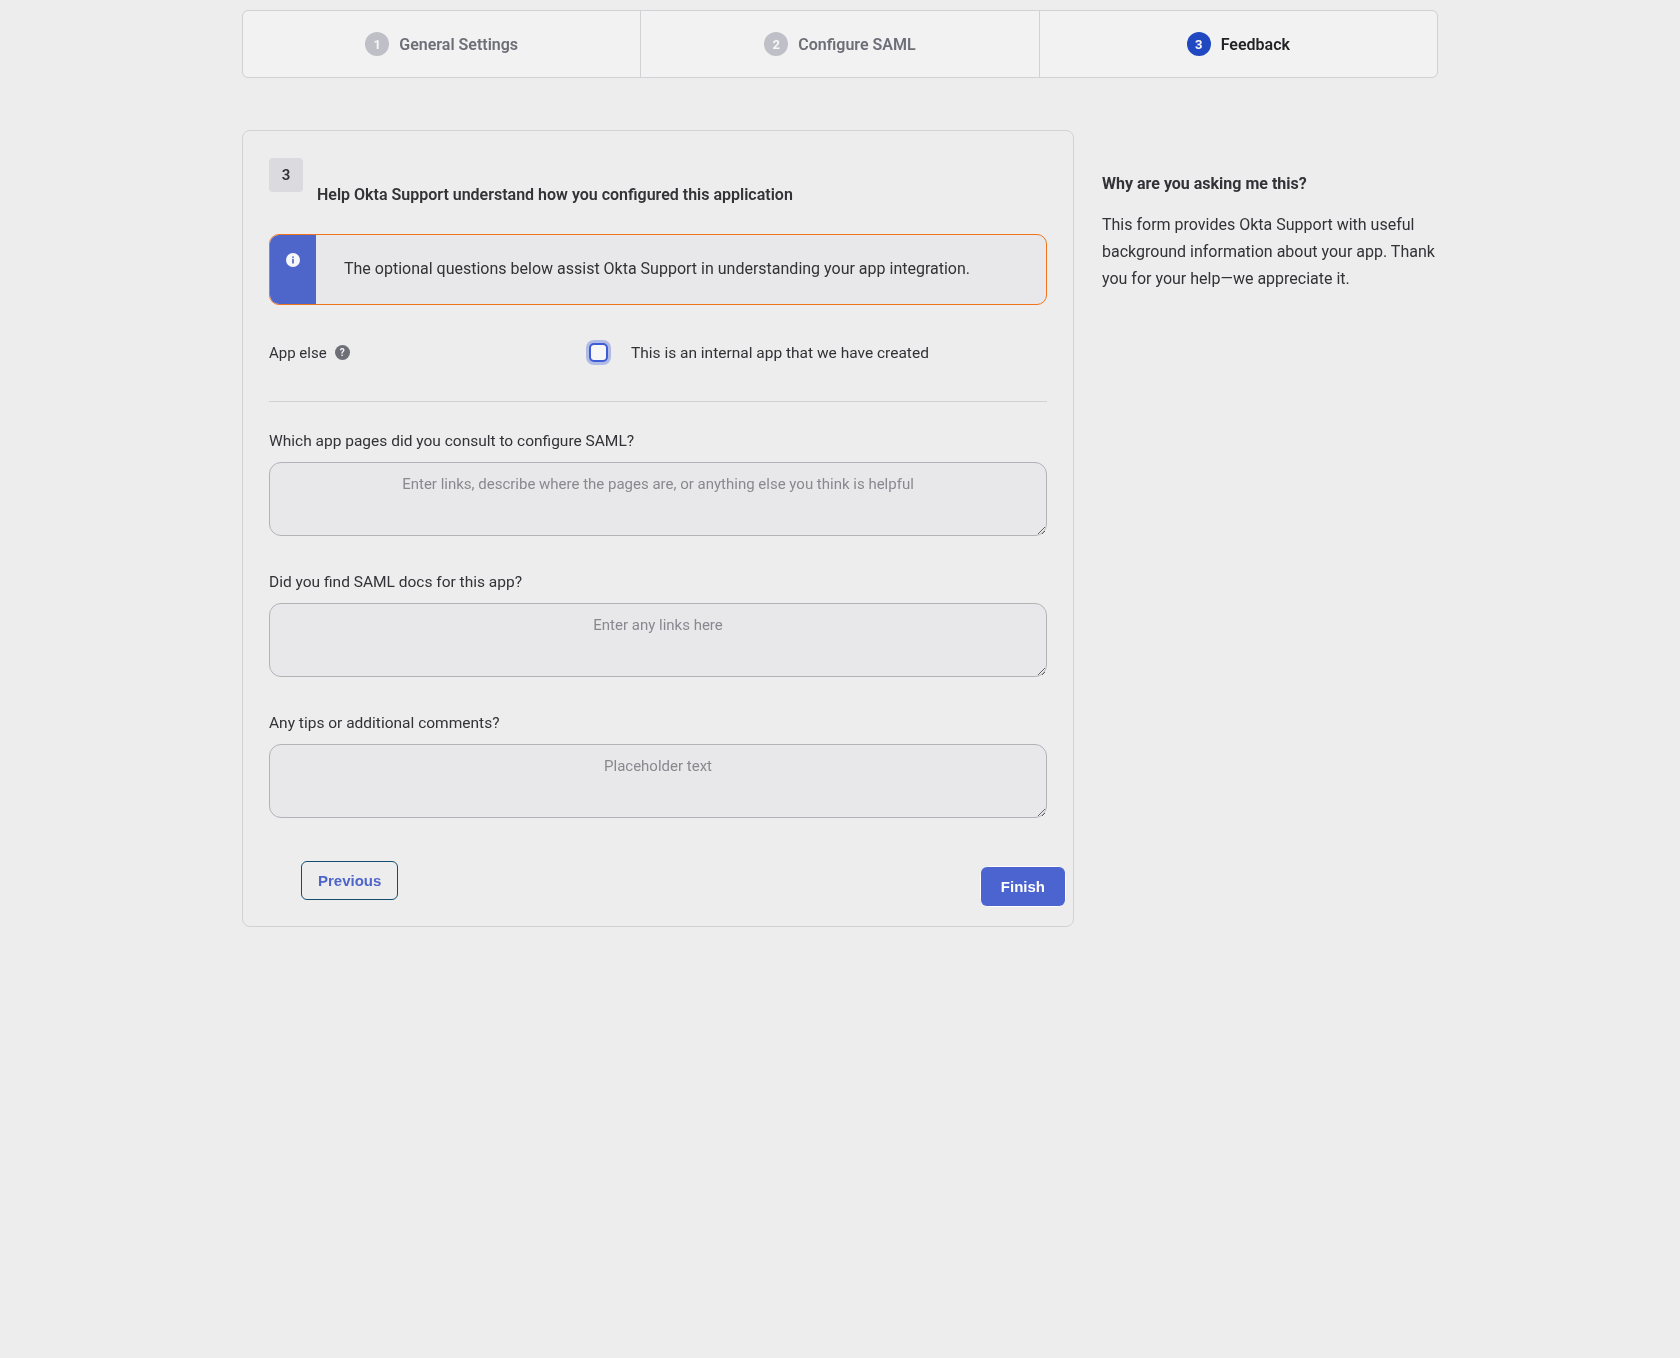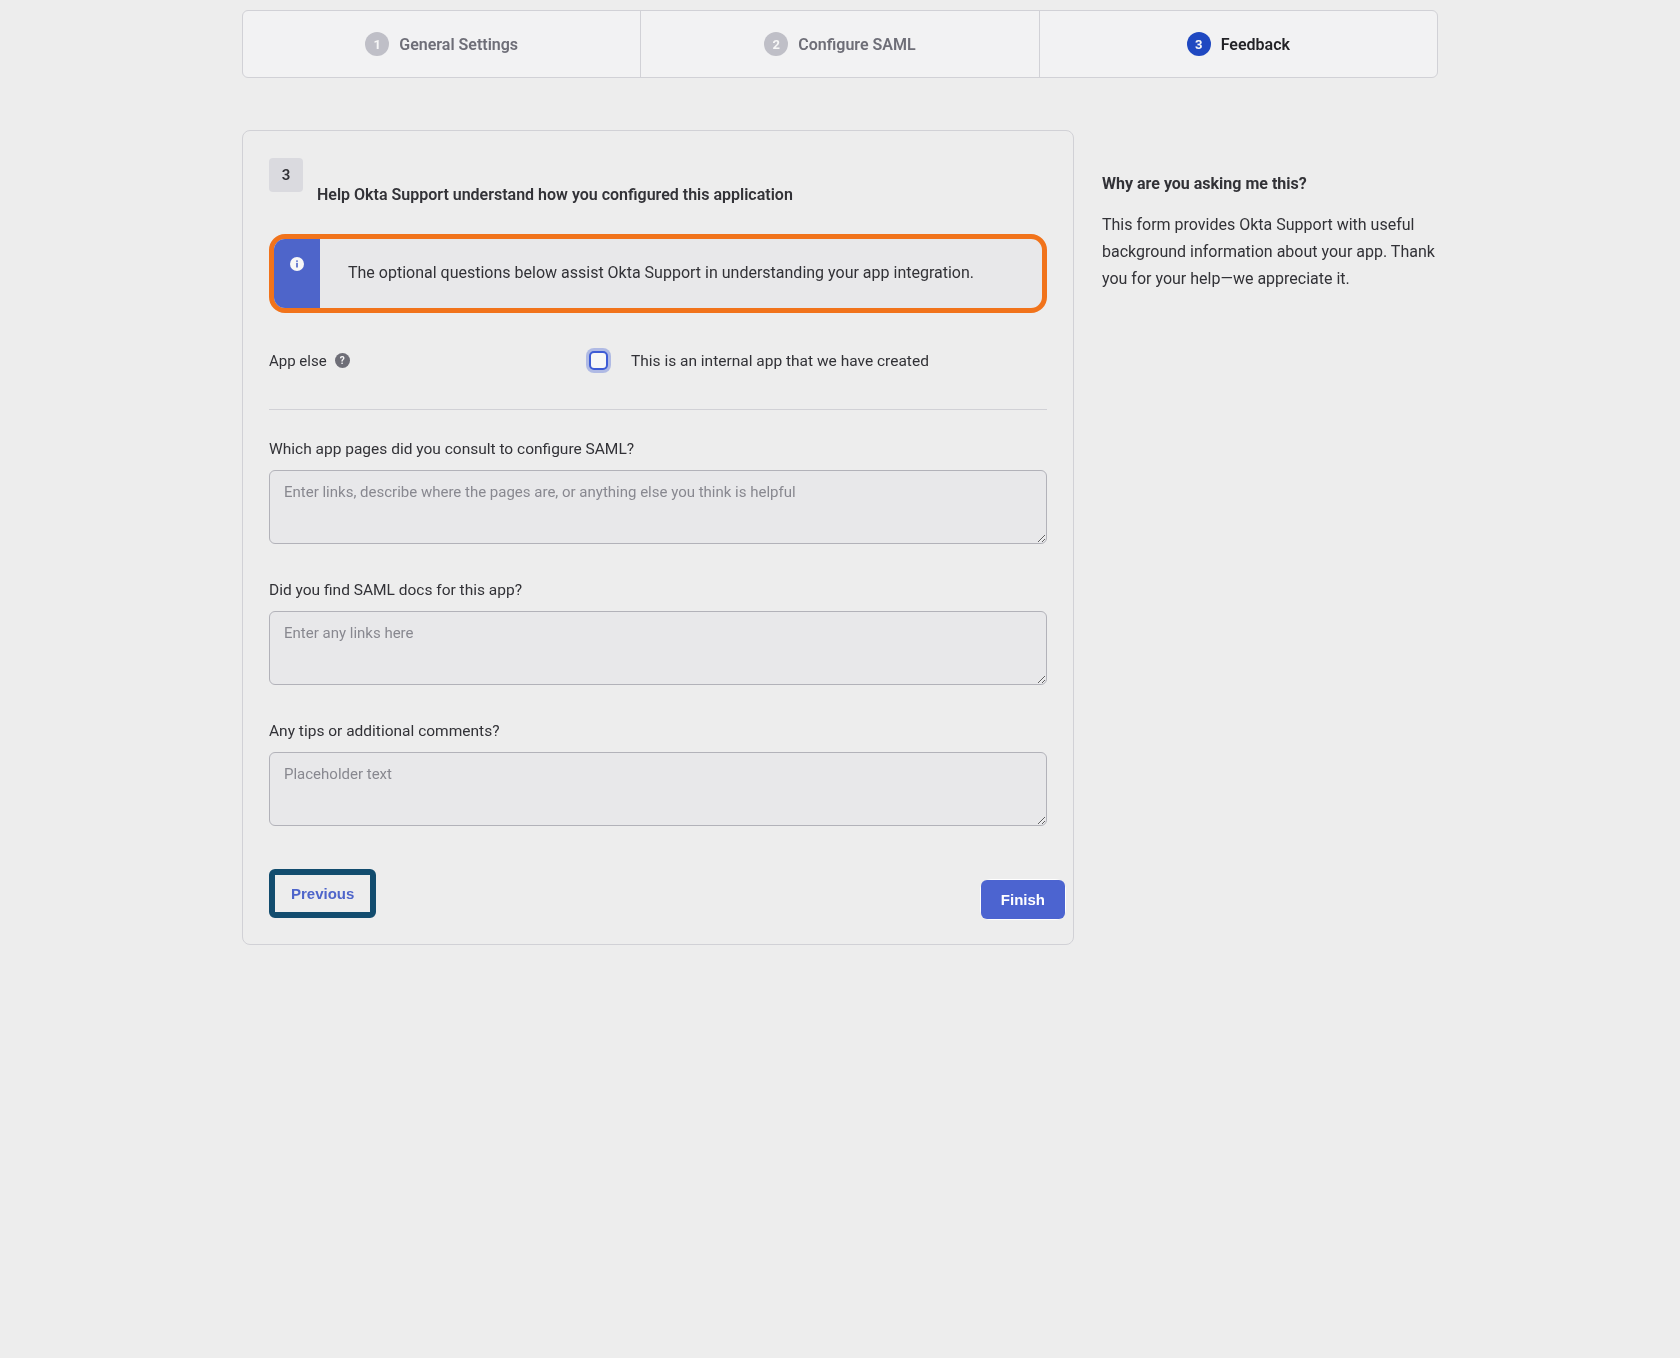--- a/index.html
+++ b/index.html
@@ -71,22 +71,22 @@
     background: #e1e1e6;
     border-radius: 4px;
     display: flex; align-items: center; justify-content: center;
     font-weight: 600; font-size: 15px; color: #2e2e33;
   }
   .card-header-title {
     font-size: 16px; font-weight: 600; color: #2e2e33; margin-top: 40px;
   }
   .info-banner {
     display: flex;
-    border: 5px solid #f97316;
-    border-radius: 16px;
+    border: 1px solid #f97316;
+    border-radius: 10px;
     overflow: hidden;
     margin-bottom: 28px;
     background: #f0f0f2;
   }
   .info-banner-stripe {
     width: 46px;
     background: #4c64d0;
     display: flex; align-items: flex-start; justify-content: center;
     padding-top: 18px;
   }
@@ -135,41 +135,43 @@
     margin: 28px 0 30px 0;
   }
   .field-label {
     font-size: 15.5px; color: #2e2e33; margin-bottom: 12px; display: block;
   }
   .textarea {
     width: 100%;
     min-height: 74px;
     resize: vertical;
     border: 1px solid #b6b6be;
-    border-radius: 6px;
+    border-radius: 12px;
     background: #f0f0f2;
     padding: 12px 14px;
     font-family: inherit;
     font-size: 15px;
     color: #2e2e33;
     margin-bottom: 34px;
+    text-align: center;
   }
   .textarea::placeholder { color: #8a8a92; }
   .button-row {
     display: flex; justify-content: space-between; align-items: center;
     margin-top: 30px;
   }
   .btn-prev {
-    border: 6px solid #0c4a6e;
+    border: 1px solid #0c4a6e;
     background: transparent;
     color: #4c64d0;
     font-size: 15px; font-weight: 600;
     padding: 10px 16px;
     border-radius: 6px;
     cursor: pointer;
+    margin-left: 32px;
   }
   .finish-spot {
     background: #fff;
     padding: 0;
     border-radius: 10px;
     box-shadow: 0 0 0 1px rgba(255,255,255,0.9);
     margin-right: -18px; margin-bottom: -12px;
   }
   .btn-finish {
     background: #4c64d0;

